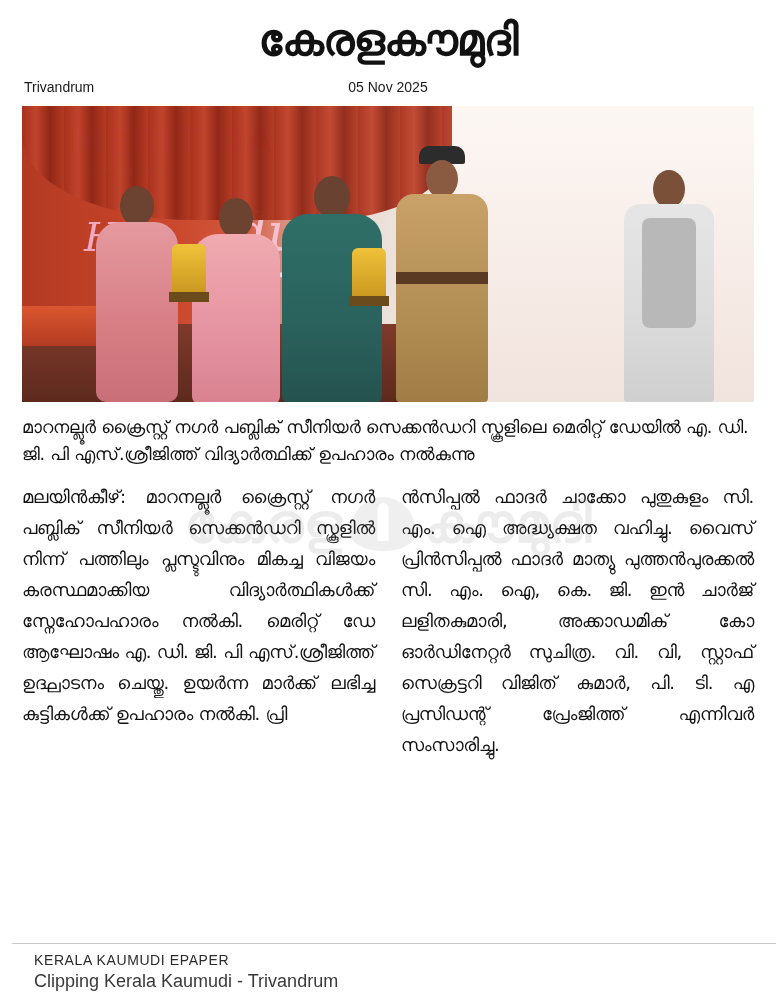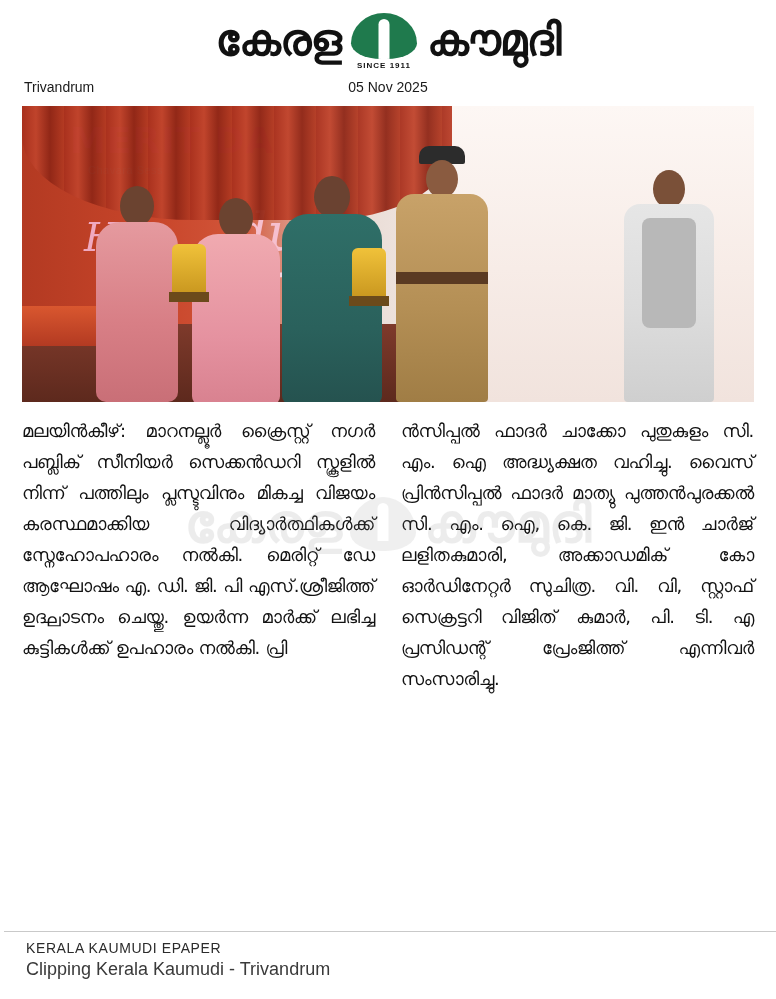--- a/index.html
+++ b/index.html
@@ -285,22 +285,22 @@
     line-height: 1.72;
     color: #121212;
     letter-spacing: -0.3px;
     text-align: justify;
   }
   .col p { margin: 0; }
 
   
   .footer {
     position: absolute;
-    left: 4px; right: 0; bottom: 0;
-    height: 68px;
+    left: 12px; right: 0; bottom: 0;
+    height: 56px;
     border-top: 1px solid #c9c9c9;
     padding: 8px 22px 0 22px;
     background: #fff;
   }
   .footer .f1 {
     font-size: 14px;
     letter-spacing: .6px;
     color: #2b2b2b;
   }
   .footer .f2 {
@@ -309,24 +309,20 @@
     margin-top: 3px;
   }
 </style>
 </head>
 <body>
 
 <div class="page">
 
   <div class="masthead">
     <span class="masthead-title">കേരള</span>
-    <span class="logo-wrap">
-      <span class="logo-leaf"></span>
-      <span class="logo-since">SINCE 1911</span>
-    </span>
     <span class="masthead-title">കൗമുദി</span>
   </div>
 
   <div class="dateline">
     <span class="place">Trivandrum</span>
     <span class="date">05 Nov 2025</span>
   </div>
 
   <div class="photo">
     <div class="stage-bg"></div>
@@ -362,20 +358,21 @@
     <div class="p guest">
       <span class="head"></span>
       <span class="body"></span>
       <span class="vest"></span>
     </div>
 
     <div class="trophy t1"></div>
     <div class="trophy t2"></div>
   </div>
 
+  <div class="caption">മാറനല്ലൂർ ക്രൈസ്റ്റ് നഗർ പബ്ലിക് സീനിയർ സെക്കൻഡറി സ്കൂളിലെ മെരിറ്റ് ഡേയിൽ എ. ഡി. ജി. പി എസ്.ശ്രീജിത്ത് വിദ്യാർത്ഥിക്ക് ഉപഹാരം നൽകുന്നു</div>
 
   <div class="watermark">
     <span class="wm-text">കേരള</span>
     <span class="wm-logo"></span>
     <span class="wm-text">കൗമുദി</span>
   </div>
 
 
   <div class="body-cols">
     <div class="col">

